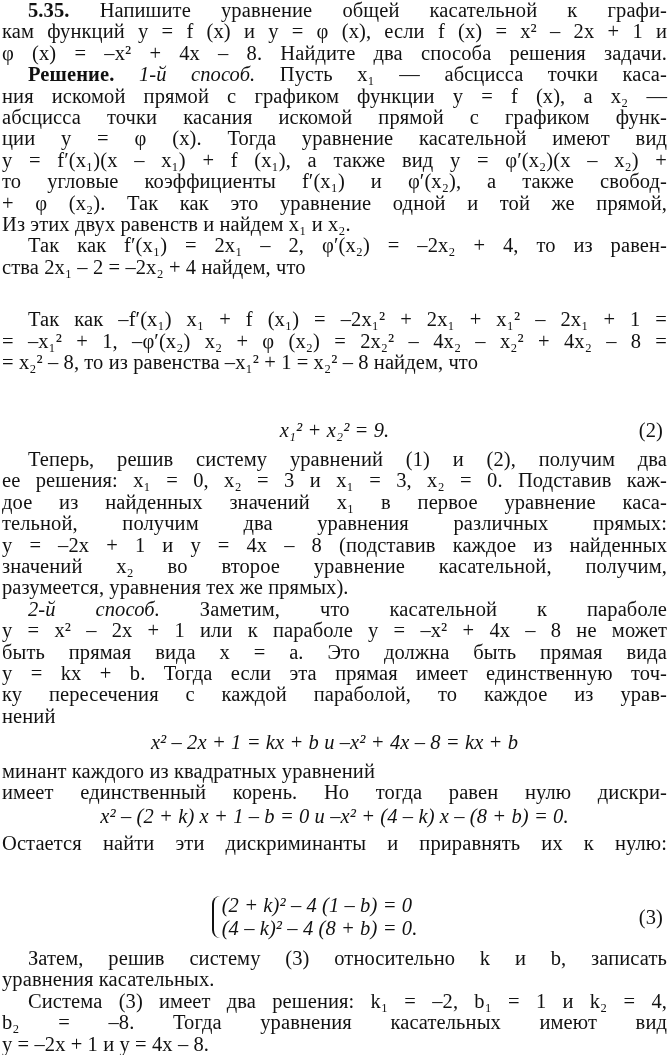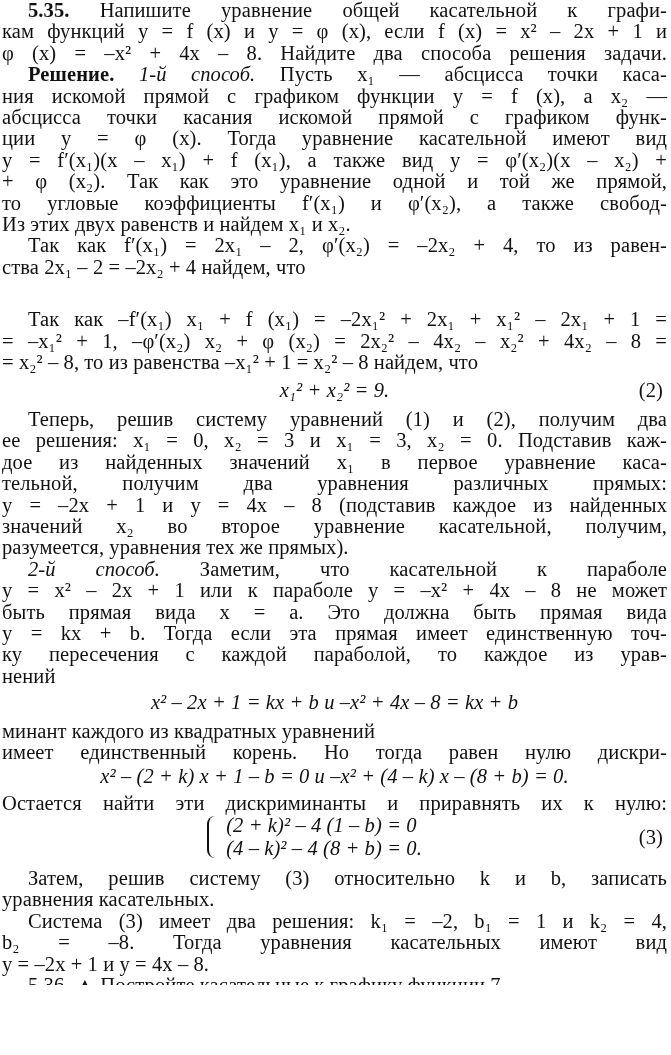--- a/index.html
+++ b/index.html
@@ -12,22 +12,22 @@
   }
   .ln { display: block; white-space: nowrap; height: 21.4px; text-align: justify; text-align-last: justify; }
   .ln.last { text-align-last: left; }
   .ind { padding-left: 26px; }
   .center { text-align: center; text-align-last: center; }
   .gap { height: 21.4px; }
   .gap-half { height: 10px; }
   b.num { font-weight: bold; }
   .it { font-style: italic; }
   .eqno { position: absolute; right: 4px; }
-  .rel { position: relative; }
-  .system { display: inline-block; position: relative; padding-left: 19px; }
+  .rel { position: relative; margin-top: 40px; }
+  .system { display: inline-block; position: relative; padding-left: 10px; }
   .brace { position: absolute; left: 0; top: 2px; width: 9px; height: 42px;
            border-left: 2px solid #111; border-radius: 8px 0 0 8px; }
   .cut { height: 10px; overflow: hidden; }
 </style>
 </head>
 <body>
 
 <div class="page">
 
   <div>
@@ -35,22 +35,22 @@
     <span class="ln">кам функций y = f (x) и y = φ (x), если f (x) = x² – 2x + 1 и</span>
     <span class="ln">φ (x) = –x² + 4x – 8. Найдите два способа решения задачи.</span>
   </div>
 
   <div>
     <span class="ln ind"><b>Решение.</b> <span class="it">1-й способ.</span><span> Пусть x₁ — абсцисса точки каса-</span></span>
     <span class="ln">ния искомой прямой с графиком функции y = f (x), а x₂ —</span>
     <span class="ln">абсцисса точки касания искомой прямой с графиком функ-</span>
     <span class="ln">ции  y = φ (x).  Тогда  уравнение  касательной  имеют  вид</span>
     <span class="ln">y = f′(x₁)(x – x₁) + f (x₁),  а  также  вид  y = φ′(x₂)(x – x₂) +</span>
+    <span class="ln">то угловые коэффициенты f′(x₁) и φ′(x₂), а также свобод-</span>
     <span class="ln">+ φ (x₂). Так как это уравнение одной и той же прямой,</span>
-    <span class="ln">то угловые коэффициенты f′(x₁) и φ′(x₂), а также свобод-</span>
     <span class="ln last">Из этих двух равенств и найдем x₁ и x₂.</span>
 
     <span class="ln ind">Так как f′(x₁) = 2x₁ – 2, φ′(x₂) = –2x₂ + 4, то из равен-</span>
     <span class="ln last">ства 2x₁ – 2 = –2x₂ + 4 найдем, что</span>
 
     <div class="gap"></div>
     <div class="gap-half"></div>
 
     <span class="ln ind">Так  как  –f′(x₁) x₁ + f (x₁) = –2x₁² + 2x₁ + x₁² – 2x₁ + 1 =</span>
     <span class="ln">= –x₁² + 1,  –φ′(x₂) x₂ + φ (x₂) = 2x₂² – 4x₂ – x₂² + 4x₂ – 8 =</span>

